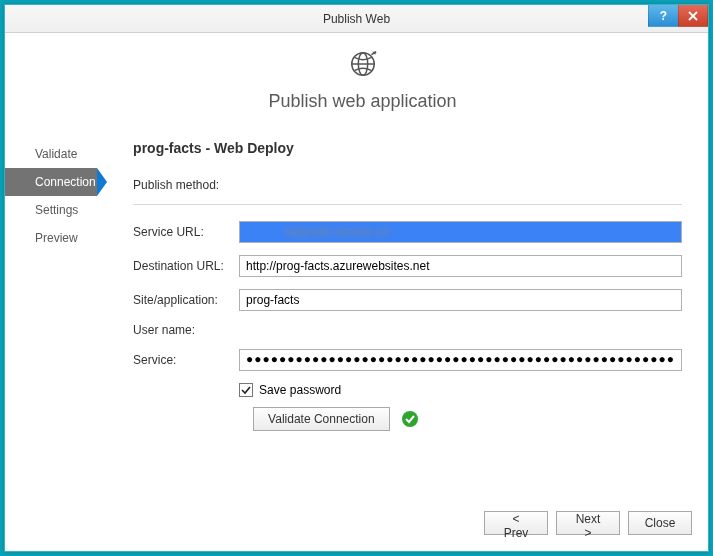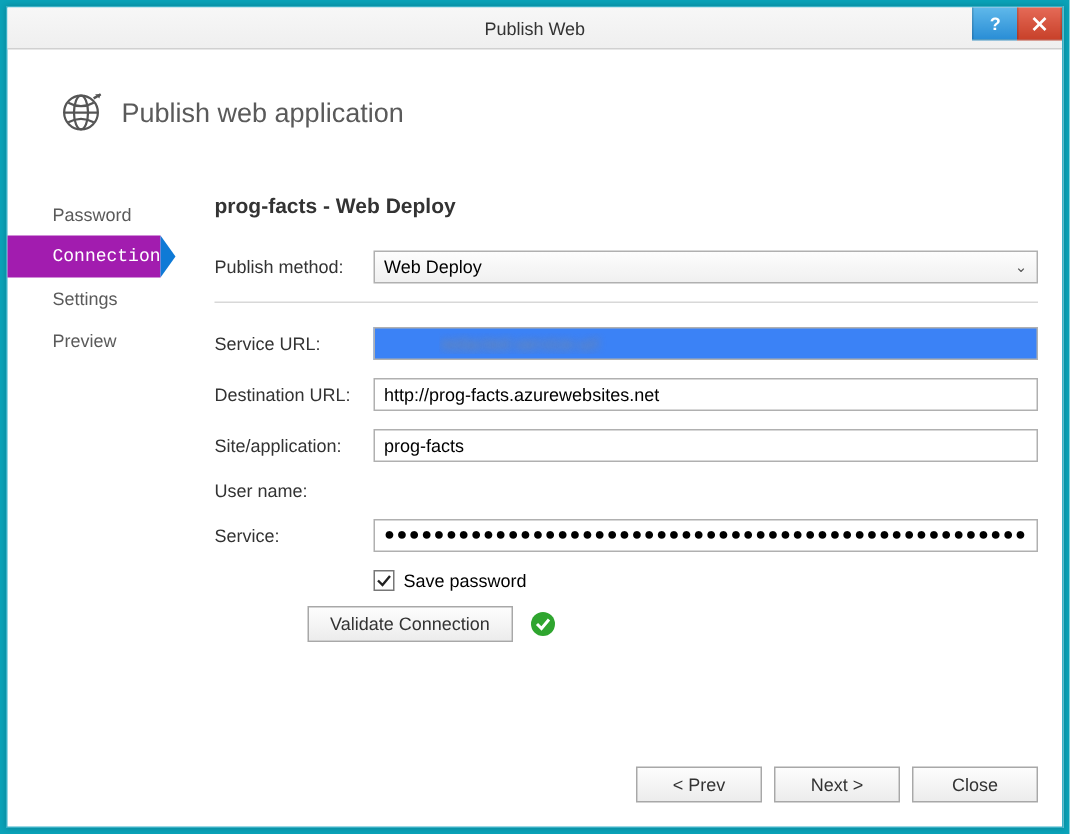--- a/index.html
+++ b/index.html
@@ -10,21 +10,20 @@
     font-size: 12px;
     background: #0aa2b8;
     padding: 4px;
   }
   .window {
     width: 705px; height: 548px;
     background: #fff;
     border: 1px solid #3ab0c6;
     display: flex; flex-direction: column;
     box-shadow: 0 0 4px rgba(0,0,0,0.2);
-    gap: 11px;
   }
   .titlebar {
     height: 28px;
     background: linear-gradient(#f7f7f7,#efefef);
     border-bottom: 1px solid #d0d0d0;
     display: flex; align-items: center;
     position: relative;
   }
   .titlebar .title {
     flex: 1; text-align: center;
@@ -40,20 +39,21 @@
     font-size: 12px; font-weight: bold;
     border: 1px solid rgba(0,0,0,0.15);
     border-top: none;
   }
   .win-help { background: linear-gradient(#5fb8ea,#2a8ed6); color: #fff; border-right: none;}
   .win-close { background: linear-gradient(#e56a57,#c8412a); color: #fff; }
   .header {
     display: flex; align-items: center;
     padding: 16px 22px 10px 34px;
     gap: 12px;
+    flex-direction: column;
   }
   .header-icon {
     width: 30px; height: 30px;
     color: #555;
   }
   .header-title {
     font-size: 18px; color: #5a5a5a;
   }
   .body {
     flex: 1;
@@ -67,23 +67,22 @@
   .side-item {
     height: 28px;
     display: flex; align-items: center;
     padding-left: 30px;
     font-size: 12px;
     color: #5a5a5a;
     position: relative;
     cursor: pointer;
   }
   .side-item.active {
-    background: #a21caf;
+    background: #737373;
     color: #fff;
-    font-family: Liberation Mono, monospace;
   }
   .side-item.active::after {
     content:"";
     position:absolute;
     right:-10px; top:0;
     border-top: 14px solid transparent;
     border-bottom: 14px solid transparent;
     border-left: 10px solid #0e7ad6;
   }
   .content {
@@ -145,21 +144,21 @@
   .checkbox {
     width:14px; height:14px;
     border:1px solid #777;
     display:flex; align-items:center; justify-content:center;
     font-size:11px; color:#222;
     background:#fff;
     cursor:pointer;
   }
   .validate-row {
     display:flex; align-items:center;
-    margin-left: 62px;
+    margin-left: 120px;
     gap: 12px;
   }
   .btn {
     height: 24px;
     padding: 0 14px;
     background: linear-gradient(#fdfdfd,#ececec);
     border: 1px solid #a8a8a8;
     font-family: inherit;
     font-size: 12px;
     color: #333;
@@ -170,21 +169,21 @@
     border-radius: 50%;
     background: #2fa52f;
     display:flex; align-items:center; justify-content:center;
   }
   .validated-icon svg { width:10px; height:10px; }
   .footer {
     display:flex; justify-content:flex-end;
     gap: 8px;
     padding: 12px 16px 16px 16px;
   }
-  .footer .btn { width: 84px; }
+  .footer .btn { width: 64px; }
 </style>
 </head>
 <body>
 
 <div class="window">
 
   <div class="titlebar">
     <div class="title">Publish Web</div>
     <div class="win-btns">
       <div class="win-btn win-help">?</div>
@@ -209,42 +208,38 @@
         <polygon points="30,3 26,3 29,6" fill="#555" stroke="none"></polygon>
       </svg>
     </div>
     <div class="header-title">Publish web application</div>
   </div>
 
   <div class="body">
 
     <div class="sidebar">
       <div class="side-item">
-        <span>Password</span>
+        <span>Validate</span>
       </div>
       <div class="side-item active">
         <span>Connection</span>
       </div>
       <div class="side-item">
         <span>Settings</span>
       </div>
       <div class="side-item">
         <span>Preview</span>
       </div>
     </div>
 
     <div class="content">
       <div class="page-title">prog-facts - Web Deploy</div>
 
       <div class="form-row">
         <div class="form-label">Publish method:</div>
-        <div class="select-input">
-          <span>Web Deploy</span>
-          <span class="caret">⌄</span>
-        </div>
       </div>
 
       <hr class="divider">
 
       <div class="form-row">
         <div class="form-label">Service URL:</div>
         <input class="text-input blurred" value="redacted-service-url" style="">
       </div>
 
       <div class="form-row">

